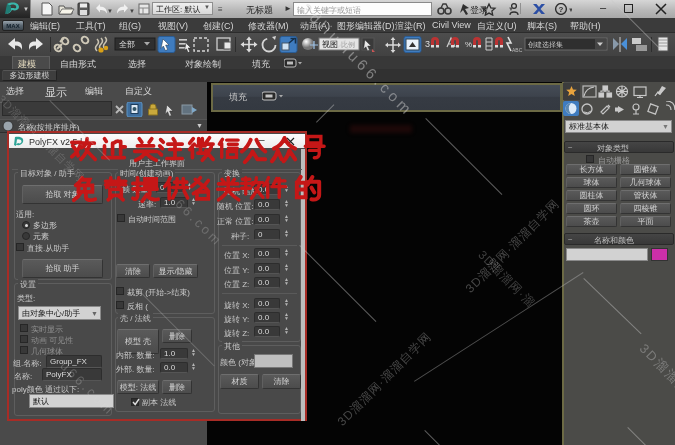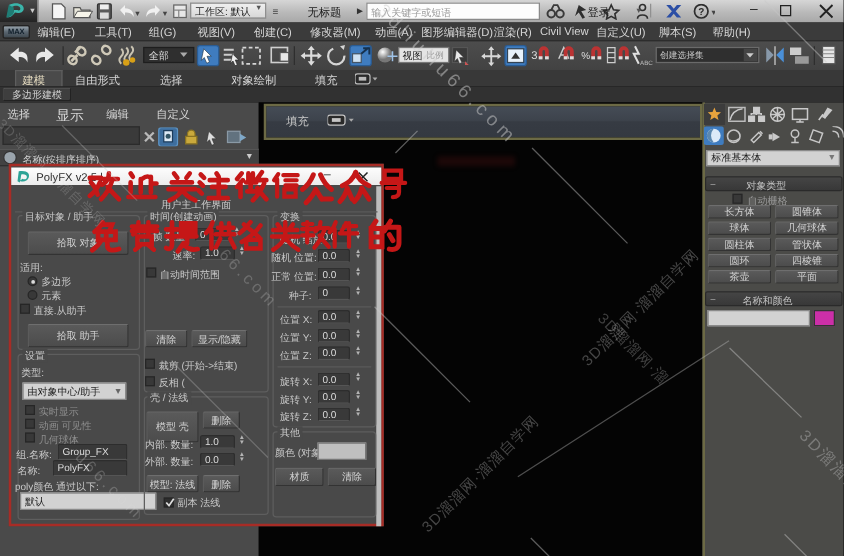--- a/index.html
+++ b/index.html
@@ -399,21 +399,21 @@
     <span class="lab" style="left:22px;top:191px;color:#8f8f8f">实时显示</span>
   <div class="cb" style="left:11px;top:202px"></div>
     <span class="lab" style="left:22px;top:202px;color:#8f8f8f">动画 可见性</span>
   <div class="cb" style="left:11px;top:213px"></div>
     <span class="lab" style="left:22px;top:213px;color:#8f8f8f">几何球体</span>
   <span class="lab" style="left:4px;top:225px">组.名称:</span>
   <div class="fld" style="left:37px;top:222px;width:56px;height:13px">Group_FX</div>
   <span class="lab" style="left:5px;top:238px">名称:</span>
   <div class="fld" style="left:33px;top:235px;width:60px;height:13px">PolyFX</div>
   <span class="lab" style="left:3px;top:251px">poly颜色 通过以下:</span>
-  <div class="lfld" style="left:7px;top:261px;width:109px;height:14px">默认</div>
+  <div class="lfld" style="left:20px;top:261px;width:85px;height:14px">默认</div>
 
   <div class="grp" style="left:106px;top:39px;width:100px;height:142px"></div>
   <div class="glab" style="left:109px;top:35px">时间(创建动画)</div>
   <span class="lab" style="left:113px;top:51px">帧 数量:</span>
   <div class="fld" style="left:147px;top:49px;width:28px;height:11px">0</div>
   <div class="spin" style="left:177px;top:49px">▲<br>▼</div>
   <span class="lab" style="left:129px;top:66px">速率:</span>
   <div class="fld" style="left:151px;top:64px;width:28px;height:11px">1.0</div>
   <div class="spin" style="left:181px;top:64px">▲<br>▼</div>
   <div class="cb" style="left:108px;top:81px"></div>

